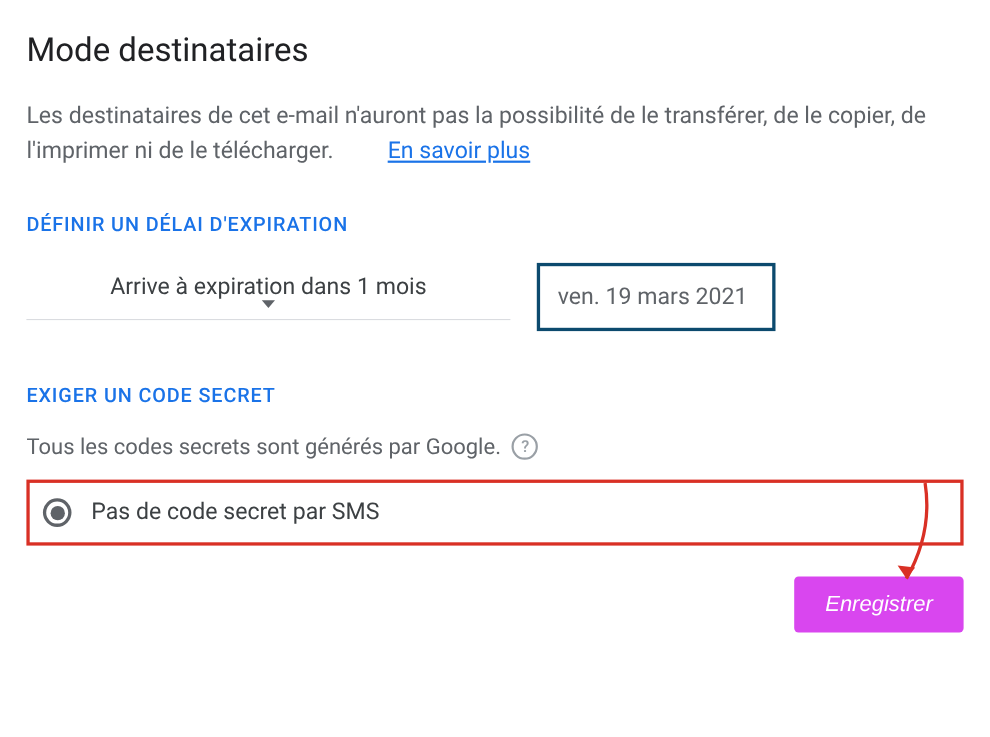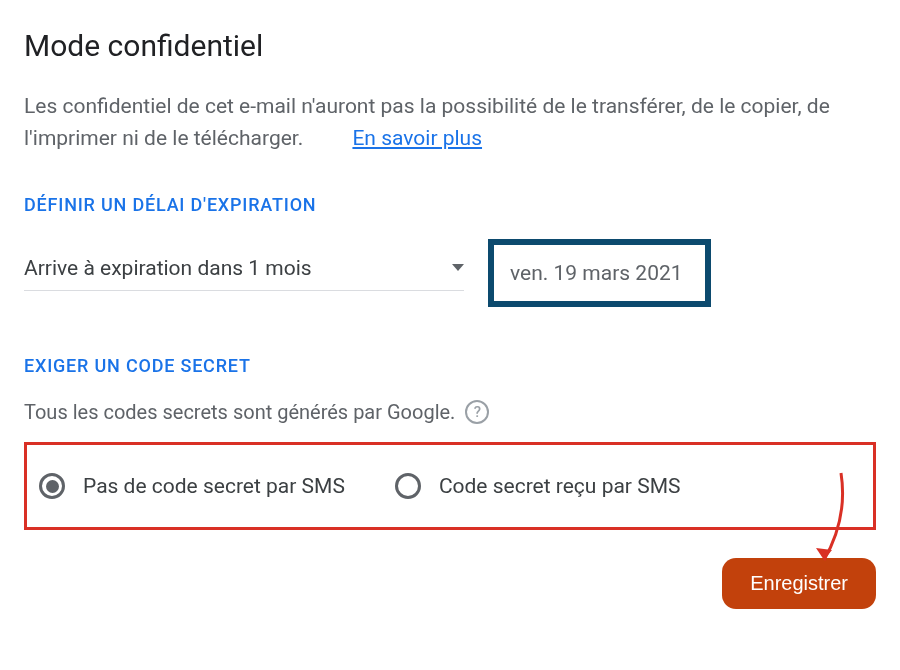--- a/index.html
+++ b/index.html
@@ -43,34 +43,35 @@
       margin-bottom: 48px;
     }
     .dropdown {
       display: flex;
       align-items: center;
       justify-content: space-between;
       width: 440px;
       border-bottom: 1px solid #dadce0;
       padding-bottom: 10px;
       cursor: pointer;
+      flex-direction: column;
     }
     .dropdown-text {
       font-size: 21px;
       color: #3c4043;
     }
     .dropdown-arrow {
       width: 0;
       height: 0;
       border-left: 6px solid transparent;
       border-right: 6px solid transparent;
       border-top: 7px solid #5f6368;
     }
     .date-box {
-      border: 6px solid #0c4a6e;
+      border: 3px solid #0c4a6e;
       padding: 16px 22px 16px 16px;
       font-size: 21px;
       color: #5f6368;
     }
     .subtext {
       font-size: 20px;
       color: #5f6368;
       margin-bottom: 18px;
       display: flex;
       align-items: flex-start;
@@ -83,21 +84,21 @@
       width: 24px;
       height: 24px;
       border: 2px solid #9aa0a6;
       border-radius: 50%;
       color: #9aa0a6;
       font-size: 15px;
       font-weight: 500;
     }
     .radio-group-box {
       border: 3px solid #d93025;
-      padding: 28px 12px;
+      padding: 14px 12px;
       display: flex;
       align-items: center;
       gap: 50px;
       margin-bottom: 28px;
     }
     .radio-option {
       display: flex;
       align-items: center;
       gap: 18px;
       cursor: pointer;
@@ -134,40 +135,41 @@
       font-size: 20px;
       color: #3c4043;
       background: none;
       border: none;
       cursor: pointer;
       padding: 10px 8px;
     }
     .btn-save {
       font-size: 20px;
       color: #fff;
-      background: #c2410c;
+      background: #d946ef;
       border: none;
-      border-radius: 14px;
+      border-radius: 4px;
       padding: 14px 28px;
       cursor: pointer;
+      font-style: italic;
     }
     .arrow-annotation {
       position: absolute;
       right: 20px;
       top: -90px;
       pointer-events: none;
     }
   </style>
 </head>
 <body>
 
-<h1 class="dialog-title">Mode confidentiel</h1>
+<h1 class="dialog-title">Mode destinataires</h1>
 
 <p class="description">
-  <span>Les confidentiel de cet e-mail n'auront pas la possibilité de le transférer, de le copier, de l'imprimer ni de le télécharger. </span><a href="#">En savoir plus</a>
+  <span>Les destinataires de cet e-mail n'auront pas la possibilité de le transférer, de le copier, de l'imprimer ni de le télécharger. </span><a href="#">En savoir plus</a>
 </p>
 
 <div class="section-label">DÉFINIR UN DÉLAI D'EXPIRATION</div>
 
 <div class="expiration-row">
   <div class="dropdown">
     <span class="dropdown-text">Arrive à expiration dans 1 mois</span>
     <span class="dropdown-arrow"></span>
   </div>
   <div class="date-box">ven. 19 mars 2021</div>
@@ -178,24 +180,20 @@
 <div class="subtext">
   <span>Tous les codes secrets sont générés par Google.</span>
   <span class="help-icon">?</span>
 </div>
 
 <div class="radio-group-box">
   <div class="radio-option">
     <span class="radio-circle selected"></span>
     <span class="radio-label">Pas de code secret par SMS</span>
   </div>
-  <div class="radio-option">
-    <span class="radio-circle"></span>
-    <span class="radio-label">Code secret reçu par SMS</span>
-  </div>
 </div>
 
 <div class="button-row">
   <svg class="arrow-annotation" width="60" height="110" viewBox="0 0 60 110">
     <path d="M 45 5 Q 52 50 28 92" stroke="#d93025" stroke-width="3" fill="none"></path>
     <polygon points="28,92 20,80 36,82" fill="#d93025"></polygon>
   </svg>
   <button class="btn-save">Enregistrer</button>
 </div>
 

